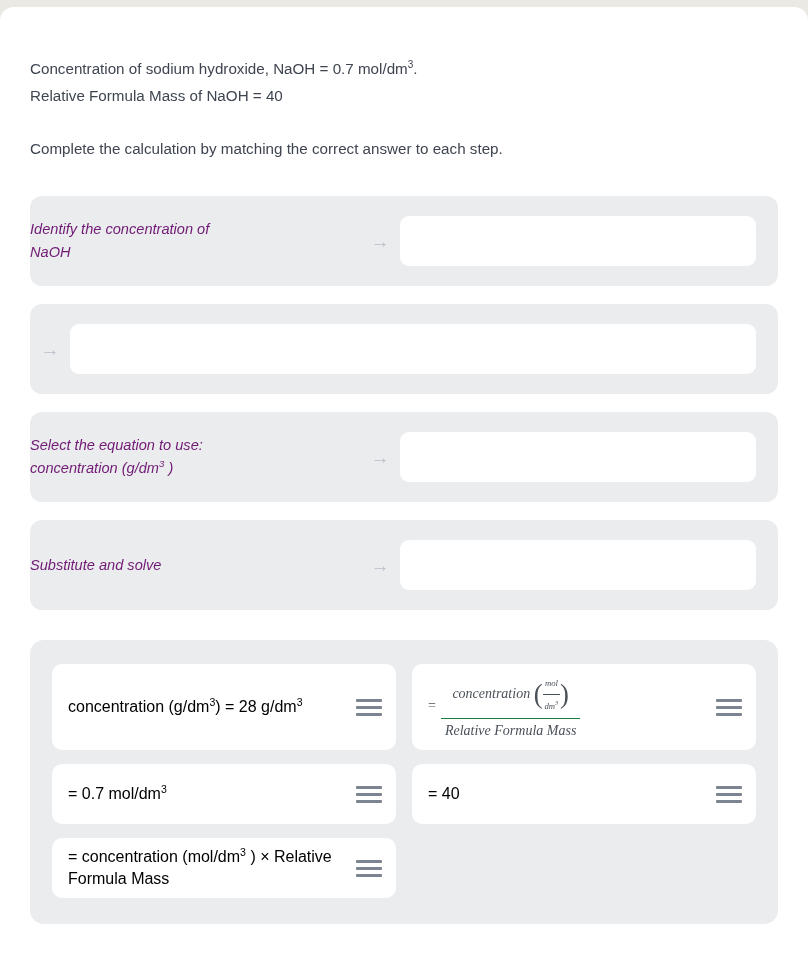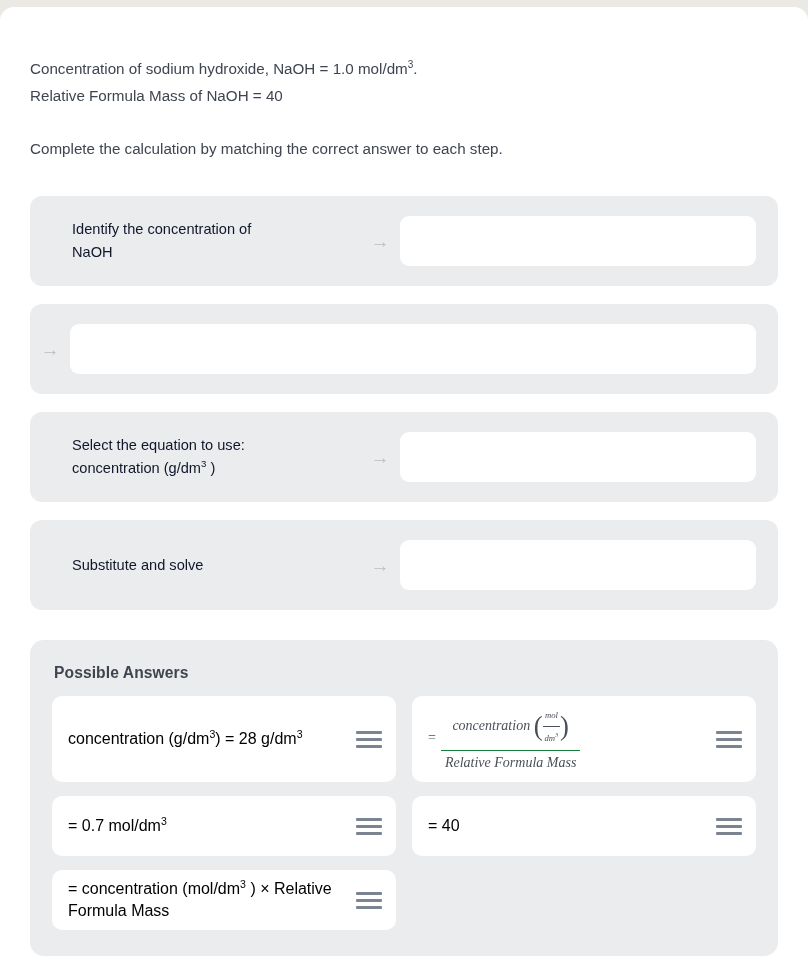--- a/index.html
+++ b/index.html
@@ -54,24 +54,24 @@
     display: flex;
     align-items: center;
     background: #ebecee;
     border-radius: 12px;
     height: 90px;
     margin-bottom: 18px;
     padding: 0 18px 0 0;
   }
   .step-label {
     width: 330px;
-    padding-left: 42px;
-    color: #0f172a;
+    color: #701a75;
     font-size: 14.6px;
     line-height: 23px;
+    font-style: italic;
   }
   .step-arrow {
     width: 40px;
     text-align: center;
     color: #b9bdc5;
     font-size: 19px;
     line-height: 1;
     flex: 0 0 auto;
   }
   .dropzone {
@@ -169,21 +169,21 @@
   }
   .eq-lead { margin-right: 5px; font-style: normal; }
 </style>
 </head>
 <body>
 
 <div class="screen">
   <div class="page-panel">
 
     <div class="intro">
-      <p><span>Concentration of sodium hydroxide, NaOH = 1.0 mol/dm</span><sup>3</sup><span>.</span></p>
+      <p><span>Concentration of sodium hydroxide, NaOH = 0.7 mol/dm</span><sup>3</sup><span>.</span></p>
       <p>Relative Formula Mass of NaOH = 40</p>
       <div class="gap"></div>
       <p>Complete the calculation by matching the correct answer to each step.</p>
     </div>
 
     <div class="steps">
 
       <div class="step-card">
         <div class="step-label">
           <span>Identify the concentration of</span><br>
@@ -211,21 +211,20 @@
         <div class="step-label">
           <span>Substitute and solve</span>
         </div>
         <div class="step-arrow">→</div>
         <div class="dropzone"></div>
       </div>
 
     </div>
 
     <div class="answers-panel">
-      <div class="answers-title">Possible Answers</div>
 
       <div class="answers-grid">
 
         <div class="answer-card">
           <div class="answer-text"><span>concentration (g/dm</span><sup>3</sup><span>) = 28 g/dm</span><sup>3</sup></div>
           <div class="drag-handle">
               <span></span>
               <span></span>
               <span></span>
             </div>

